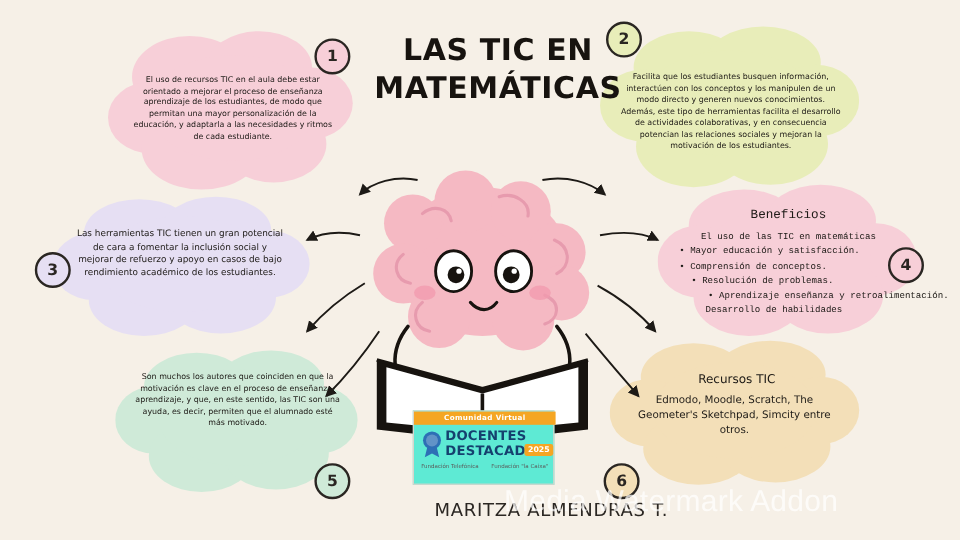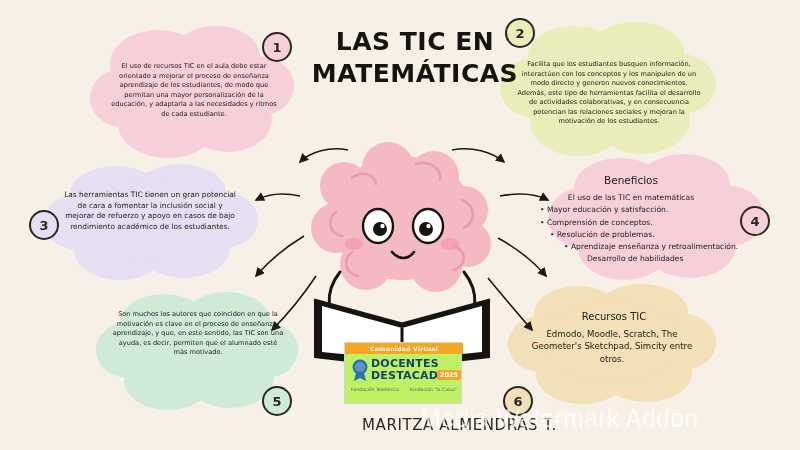--- a/index.html
+++ b/index.html
@@ -77,21 +77,21 @@
   .blist .ctr { text-align: center; }
   
   .brainwrap { position: absolute; left: 296px; top: 140px; width: 212px; height: 230px; }
   
   .logo {
     position: absolute;
     left: 344px;
     top: 342px;
     width: 118px;
     height: 62px;
-    background: #bef264;
+    background: #5eead4;
     border: 1px solid #d9d4cc;
     box-sizing: border-box;
   }
   .logo .bar {
     position: absolute;
     left: 0; top: 0;
     width: 118px;
     height: 11px;
     background: #f5a623;
     color: #ffffff;
@@ -207,28 +207,28 @@
         <ellipse cx="72" cy="38" rx="46" ry="30"></ellipse>
         <ellipse cx="136" cy="34" rx="46" ry="30"></ellipse>
         <ellipse cx="182" cy="66" rx="34" ry="30"></ellipse>
         <ellipse cx="34" cy="68" rx="34" ry="30"></ellipse>
         <ellipse cx="76" cy="98" rx="46" ry="32"></ellipse>
         <ellipse cx="142" cy="96" rx="46" ry="32"></ellipse>
         <ellipse cx="108" cy="66" rx="70" ry="44"></ellipse>
       </g>
     </svg>
   </div>
-  <div class="blist" style="left:540px;top:172px;width:182px;">
+  <div class="blist" style="left:566px;top:172px;width:182px;font-family:Liberation Mono, monospace;">
     <div class="hd">Beneficios</div>
     <div class="ctr">El uso de las TIC en matemáticas</div>
     <div class="ln">• <span>Mayor educación y satisfacción.</span></div>
     <div class="ln" style="">• <span>Comprensión de conceptos.</span></div>
     <div class="ln" style="margin-left:10px;">• <span>Resolución de problemas.</span></div>
     <div class="ln" style="margin-left:24px;">• <span>Aprendizaje enseñanza y retroalimentación.</span></div>
-    <div class="ln" style="margin-left:47px;"><span>Desarrollo de habilidades</span></div>
+    <div class="ln" style="margin-left:22px;"><span>Desarrollo de habilidades</span></div>
   </div>
   <div class="badge" style="left:740px;top:206px;background:#f7cfd8;">4</div>
 
   <div style="position:absolute;left:96px;top:288px;width:204px;height:130px;">
     <svg width="204" height="130" viewBox="0 0 204 130">
       <g fill="#cfead8">
         <ellipse cx="68" cy="34" rx="44" ry="28"></ellipse>
         <ellipse cx="130" cy="32" rx="44" ry="28"></ellipse>
         <ellipse cx="170" cy="62" rx="32" ry="28"></ellipse>
         <ellipse cx="32" cy="62" rx="32" ry="28"></ellipse>

